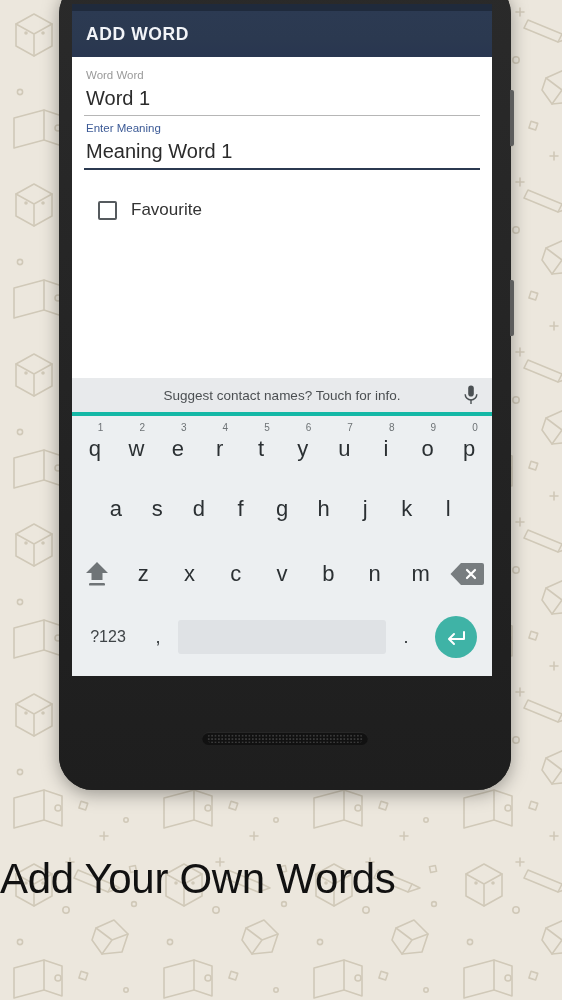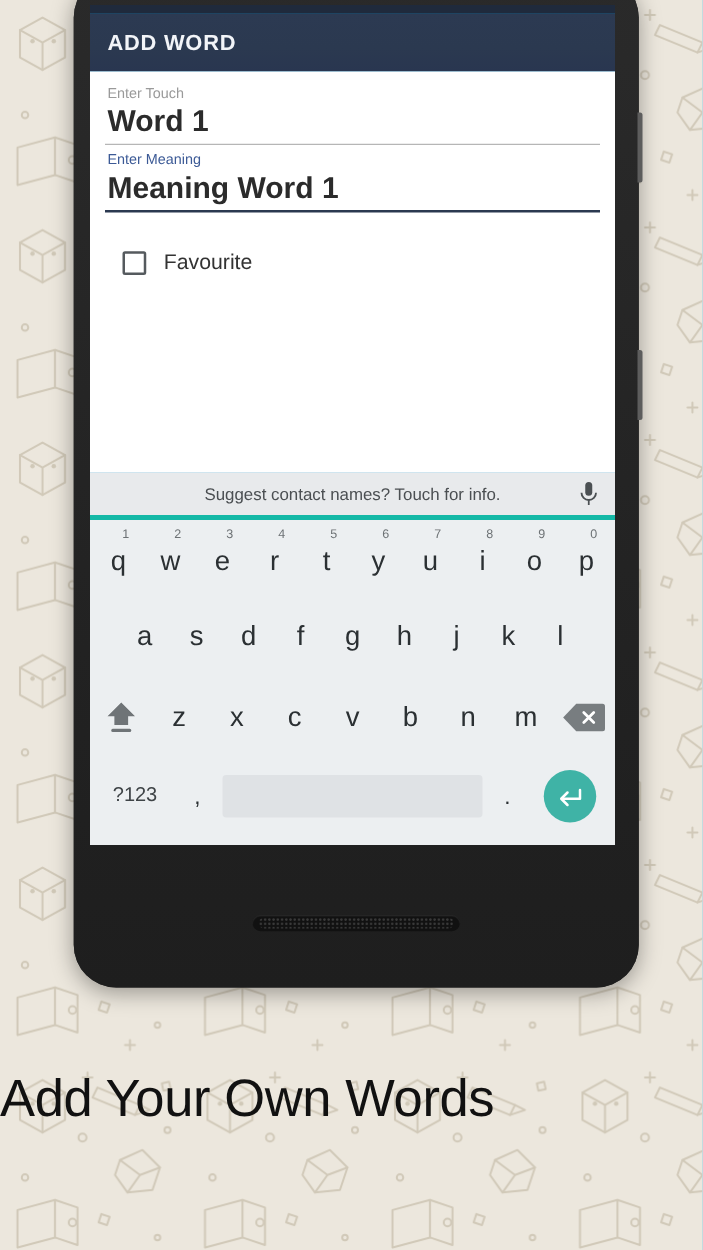--- a/index.html
+++ b/index.html
@@ -111,25 +111,24 @@
   }
   .field { margin-bottom: 4px; }
   .field-label {
     font-size: 11.5px;
     line-height: 16px;
     padding-left: 2px;
   }
   .field-label.inactive { color: #9a9a9a; }
   .field-label.active   { color: #3c5a96; }
   .field-value {
-    font-size: 24px;
+    font-size: 20px;
     color: #2b2b2b;
     padding: 3px 2px 5px 2px;
     line-height: 24px;
-    font-weight: bold;
   }
   .field-underline { height: 1px; background: #b6b6b6; }
   .field-underline.focused { height: 2px; background: #2b3950; }
 
   #favourite-row {
     display: flex;
     align-items: center;
     margin-top: 30px;
     padding-left: 14px;
   }
@@ -289,21 +288,21 @@
 
     <div id="status-bar"></div>
 
     <div id="app-bar">
       <div id="app-bar-title">ADD WORD</div>
     </div>
 
     <div id="form-area">
 
       <div class="field">
-        <div class="field-label inactive">Enter Touch</div>
+        <div class="field-label inactive">Word Word</div>
         <div class="field-value">Word 1</div>
         <div class="field-underline"></div>
       </div>
 
       <div class="field">
         <div class="field-label active">Enter Meaning</div>
         <div class="field-value">Meaning Word 1</div>
         <div class="field-underline focused"></div>
       </div>
 

